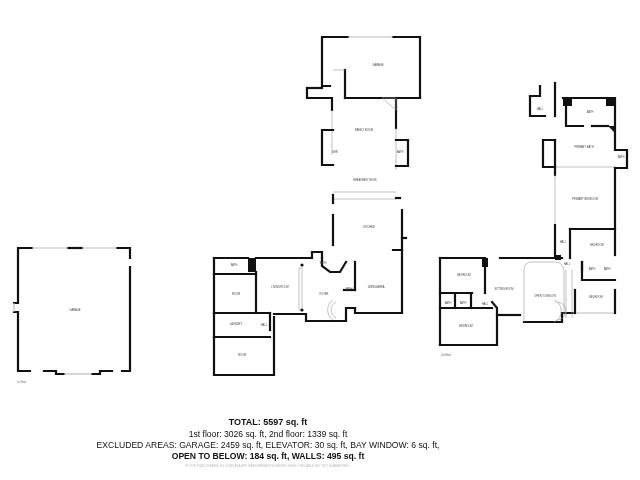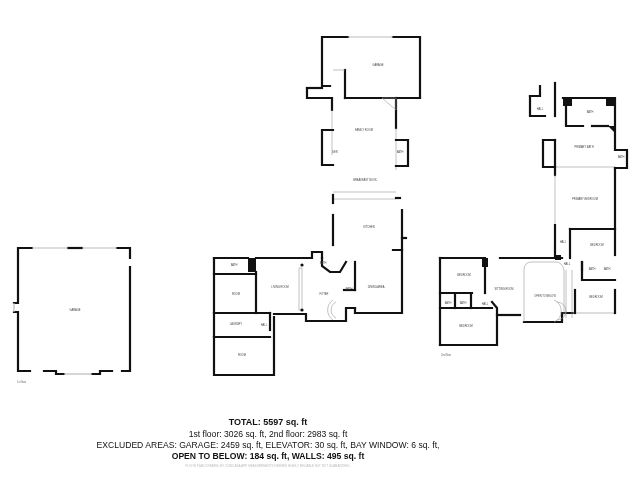--- a/index.html
+++ b/index.html
@@ -162,16 +162,16 @@
     <text class="lbl" x="545" y="297">OPEN TO BELOW</text>
     <text class="lbl" x="448" y="304">BATH</text>
     <text class="lbl" x="463" y="304">BATH</text>
     <text class="lbl" x="485" y="305">HALL</text>
     <text class="lbl" x="466" y="327">BEDROOM</text>
     <text class="flr" x="441" y="356">2nd floor</text>
   </g>
 </svg>
 
 <div class="summary s-total">TOTAL: 5597 sq. ft</div>
-<div class="summary s-line s1">1st floor: 3026 sq. ft, 2nd floor: 2983 sq. ft</div>
+<div class="summary s-line s1">1st floor: 3026 sq. ft, 2nd floor: 1339 sq. ft</div>
 <div class="summary s-line s2">EXCLUDED AREAS: GARAGE: 2459 sq. ft, ELEVATOR: 30 sq. ft, BAY WINDOW: 6 sq. ft,</div>
 <div class="summary s-line s3">OPEN TO BELOW: 184 sq. ft, WALLS: 495 sq. ft</div>
 <div class="summary s-foot">FLOOR PLAN CREATED BY CUBICASA APP. MEASUREMENTS DEEMED HIGHLY RELIABLE BUT NOT GUARANTEED.</div>
 
 </body></html>

